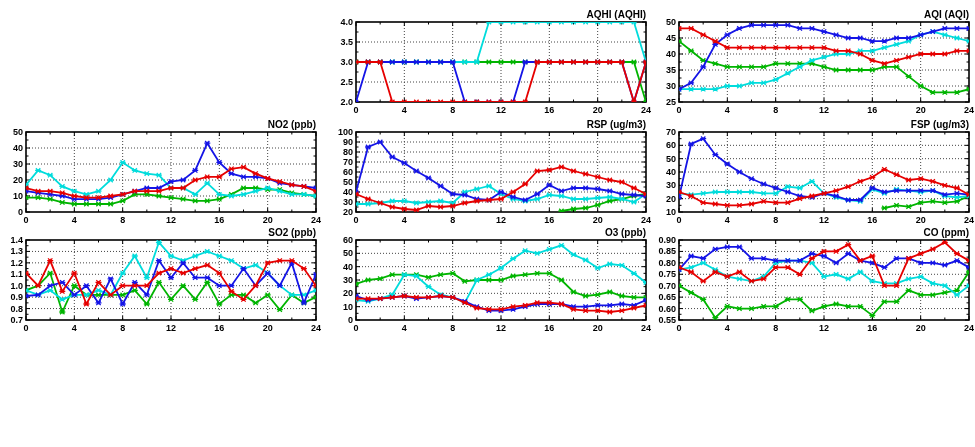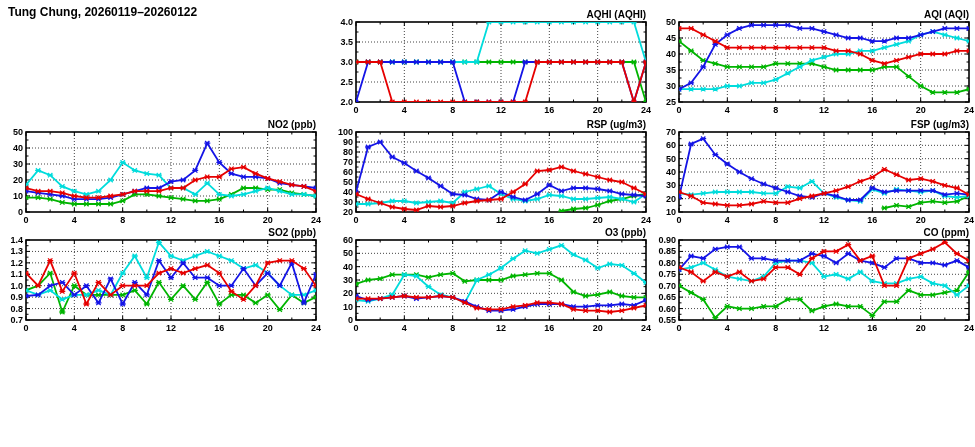--- a/index.html
+++ b/index.html
@@ -6,21 +6,20 @@
   #screen{position:relative;width:975px;height:447px;background:#ffffff;overflow:hidden;
           font-family:"Liberation Sans",sans-serif;}
   .page-title{position:absolute;left:8px;top:5px;font-size:12px;font-weight:bold;color:#000;}
   .cell{position:absolute;width:322px;height:108px;}
   .cell svg{display:block;font-family:"Liberation Sans",sans-serif;font-weight:bold;}
 </style>
 </head>
 <body>
 
 <div id="screen">
-  <div class="page-title">Tung Chung, 20260119–20260122</div>
 
   <div class="cell" style="left:330px;top:8px">
       <svg width="322" height="108" viewBox="0 0 322 108">
         <defs>
           <clipPath id="clip-aqhi">
             <rect x="26" y="14" width="290" height="80"></rect>
           </clipPath>
         </defs>
         <g stroke="#444444" stroke-width="1" stroke-dasharray="1 2">
           <line x1="26" x2="316" y1="74" y2="74"></line>

